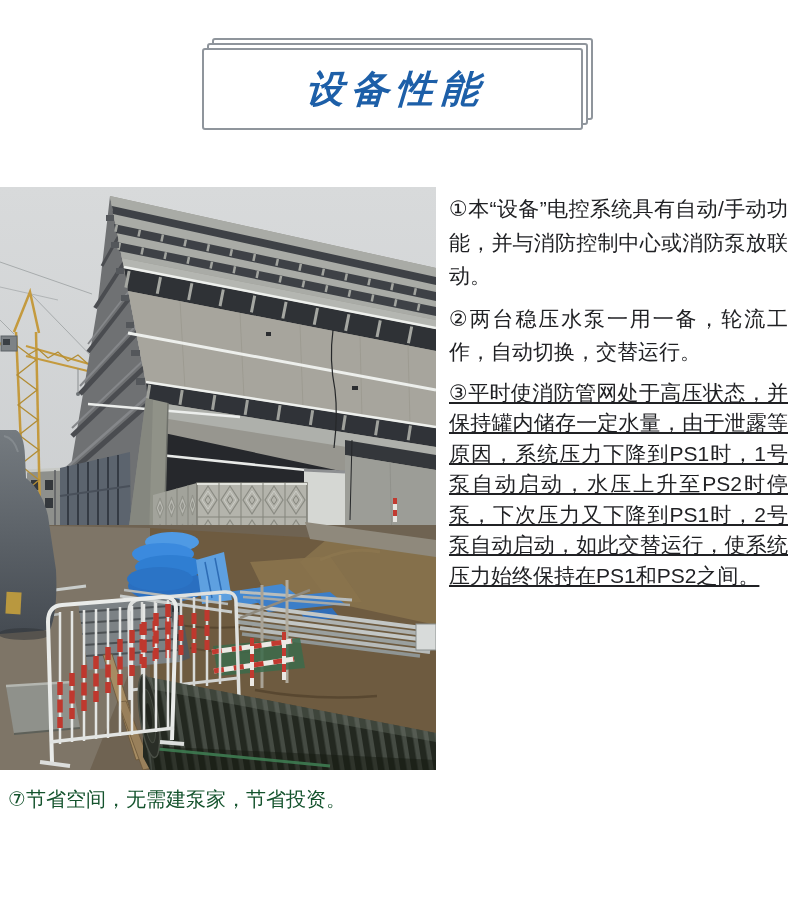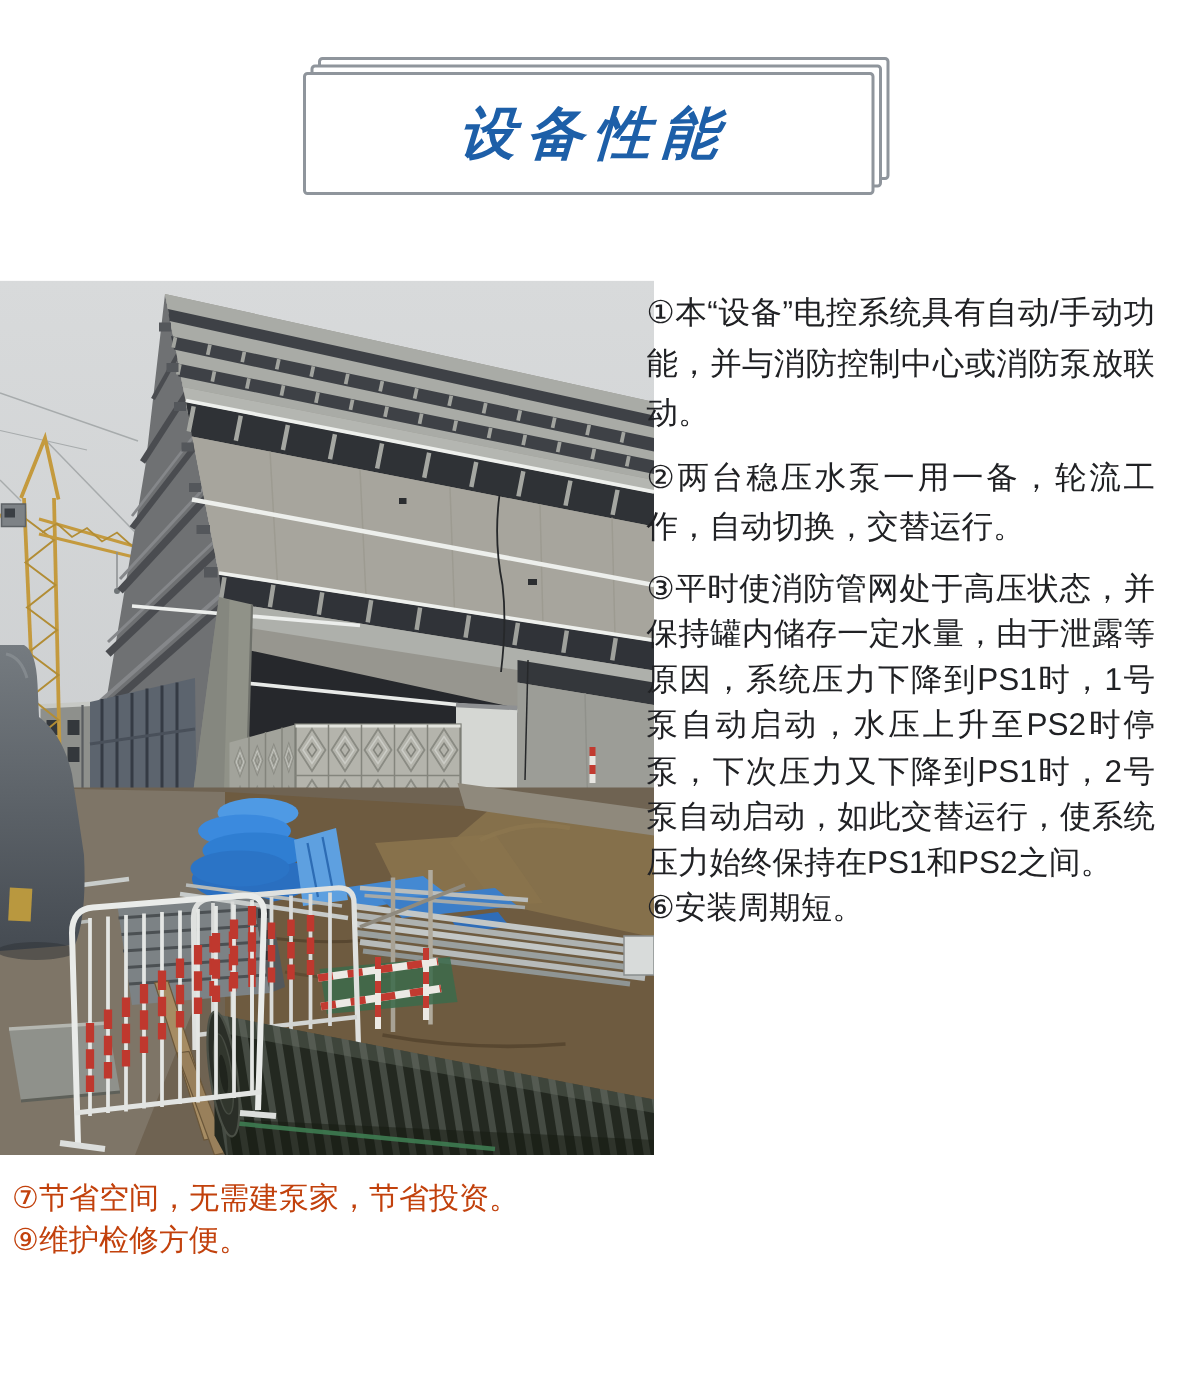--- a/index.html
+++ b/index.html
@@ -12,28 +12,28 @@
   .card.back2{left:212px;top:38px;}
   .card.back1{left:207px;top:43px;}
   .card.main {left:202px;top:48px;display:flex;align-items:center;justify-content:center;}
   .card-title{font-size:38px;font-weight:bold;font-style:italic;color:#1d5fa8;
               letter-spacing:7px;text-indent:7px;transform:skewX(-3deg);white-space:nowrap;}
 
   
   .photo-wrap{position:absolute;left:0;top:187px;width:436px;height:583px;}
 
   
-  .notes{position:absolute;left:431px;top:192px;width:339px;color:#202124;
+  .notes{position:absolute;left:449px;top:192px;width:339px;color:#202124;
          font-size:21px;text-align:justify;}
   .notes p{margin:0;}
   .notes p.sp{line-height:33.5px;margin-bottom:9px;}
-  .notes p.tight{line-height:30.5px;margin-bottom:0;}
+  .notes p.tight{line-height:30.5px;margin-bottom:0;text-decoration:underline;}
 
   
-  .footer-notes{position:absolute;left:8px;top:786px;width:776px;color:#c2410c;
+  .footer-notes{position:absolute;left:8px;top:786px;width:776px;color:#14532d;
                 font-size:20px;line-height:27.5px;}
   .footer-notes p{margin:0;white-space:nowrap;}
 </style>
 </head>
 <body>
 
 <div>
   <div class="card back2"></div>
   <div class="card back1"></div>
   <div class="card main">
@@ -407,19 +407,17 @@
       <line x1="160" y1="742" x2="184" y2="744" stroke="#dcdedc" stroke-width="4"></line>
     </g>
   </g>
 </svg>
 </div>
 
 <div class="notes">
   <p class="sp">①本“设备”电控系统具有自动/手动功能，并与消防控制中心或消防泵放联动。</p>
   <p class="sp">②两台稳压水泵一用一备，轮流工作，自动切换，交替运行。</p>
   <p class="tight">③平时使消防管网处于高压状态，并保持罐内储存一定水量，由于泄露等原因，系统压力下降到PS1时，1号泵自动启动，水压上升至PS2时停泵，下次压力又下降到PS1时，2号泵自动启动，如此交替运行，使系统压力始终保持在PS1和PS2之间。</p>
-  <p class="tight">⑥安装周期短。</p>
 </div>
 
 <div class="footer-notes">
   <p>⑦节省空间，无需建泵家，节省投资。</p>
-  <p>⑨维护检修方便。</p>
 </div>
 
 </body></html>

